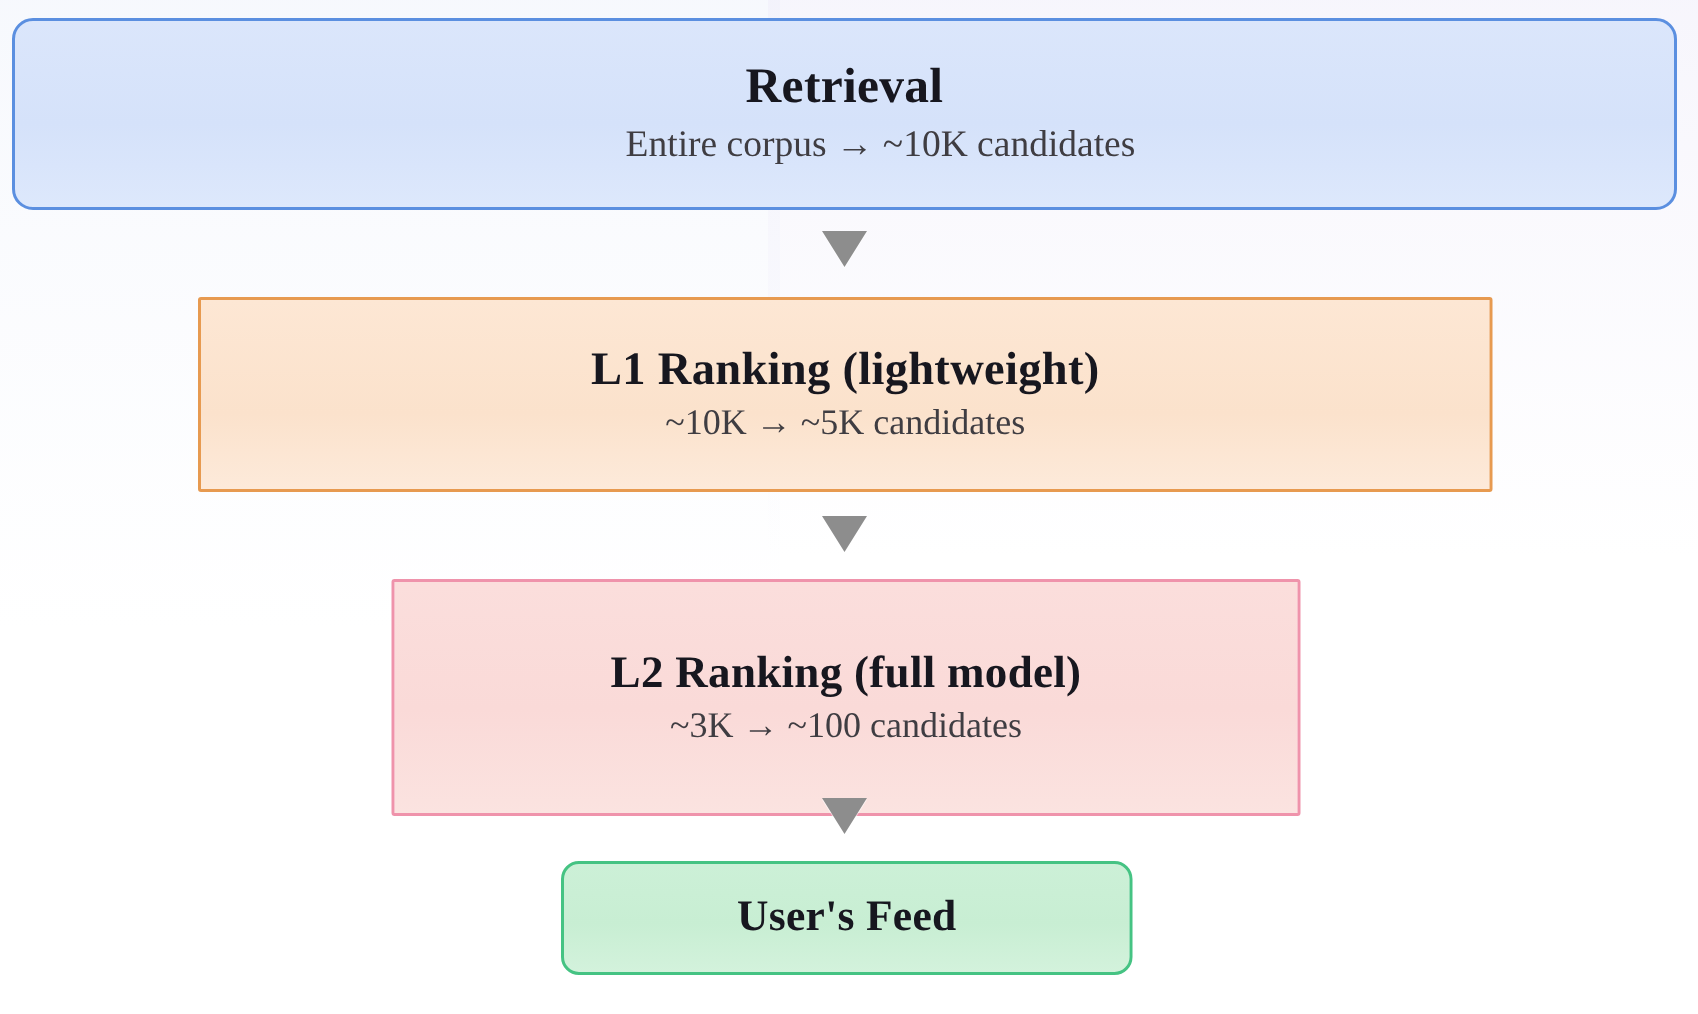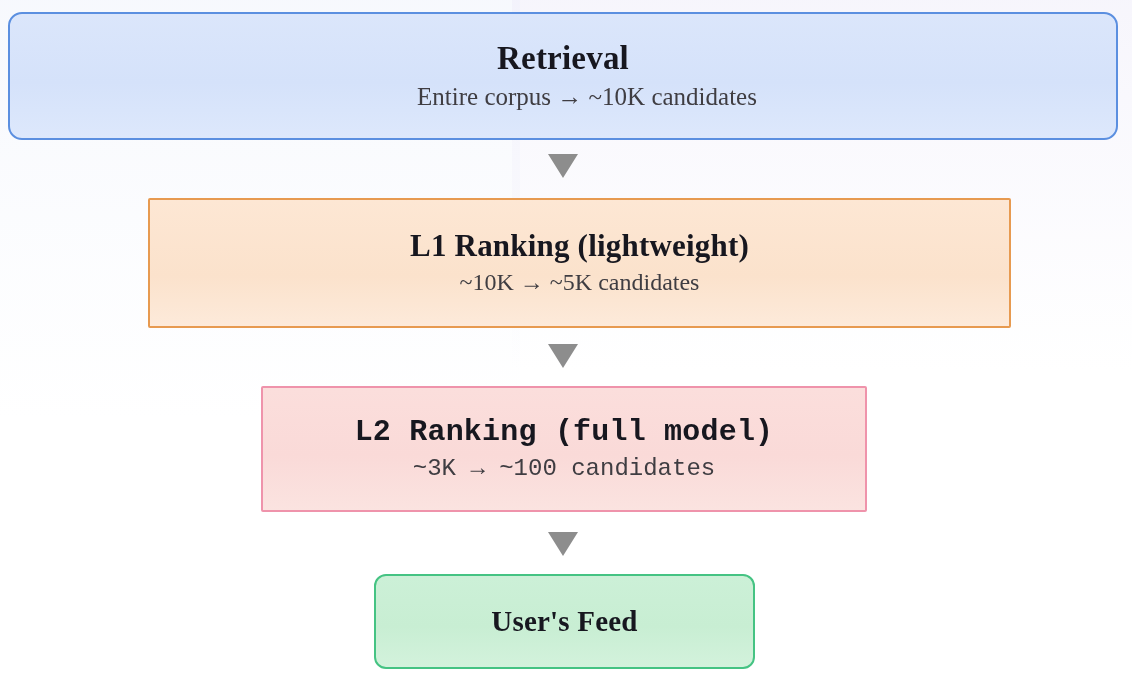--- a/index.html
+++ b/index.html
@@ -56,45 +56,44 @@
     width: 1110px; height: 128px;
     background: linear-gradient(180deg, #dbe6fb 0%, #d5e2fa 55%, #dde8fc 100%);
     border: 2px solid #5b8fe0;
     border-radius: 14px;
   }
   #node-retrieval .title { font-size: 33px; margin-bottom: 6px; }
   #node-retrieval .sub   { font-size: 25px; margin-left: 48px; }
 
   
   #node-l1 {
-    left: 148px; top: 198px;
+    left: 132px; top: 198px;
     width: 863px; height: 130px;
     background: linear-gradient(180deg, #fde7d4 0%, #fbe2cc 60%, #fdeada 100%);
     border: 2px solid #e79a50;
     border-radius: 2px;
   }
   #node-l1 .title { font-size: 31px; margin-bottom: 6px; }
   #node-l1 .sub   { font-size: 24px; }
 
   
   #node-l2 {
     left: 261px; top: 386px;
-    width: 606px; height: 126px;
+    width: 606px; height: 158px;
     background: linear-gradient(180deg, #fbdedc 0%, #fadad8 55%, #fbe3e0 100%);
     border: 2px solid #ef93ab;
     border-radius: 2px;
-    font-family: Liberation Mono, monospace;
   }
   #node-l2 .title { font-size: 30px; margin-bottom: 6px; }
   #node-l2 .sub   { font-size: 24px; }
 
   
   #node-feed {
     left: 374px; top: 574px;
-    width: 381px; height: 95px;
+    width: 381px; height: 76px;
     background: linear-gradient(180deg, #ccf0d7 0%, #c8eed3 55%, #d3f2dc 100%);
     border: 2px solid #45c383;
     border-radius: 12px;
   }
   #node-feed .title { font-size: 29px; }
 
   
   .arrow {
     position: absolute;
     width: 0; height: 0;

